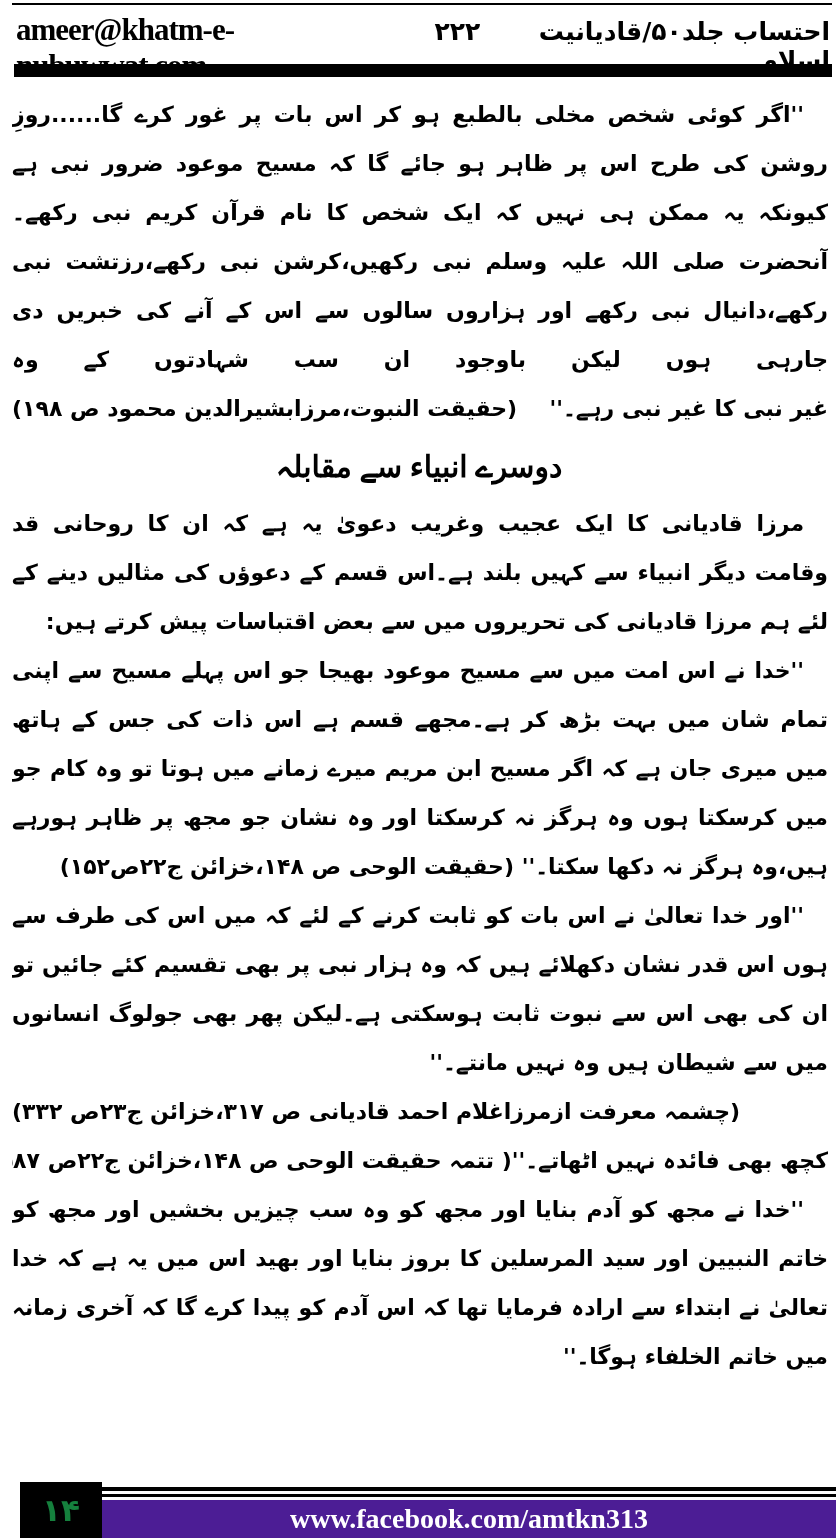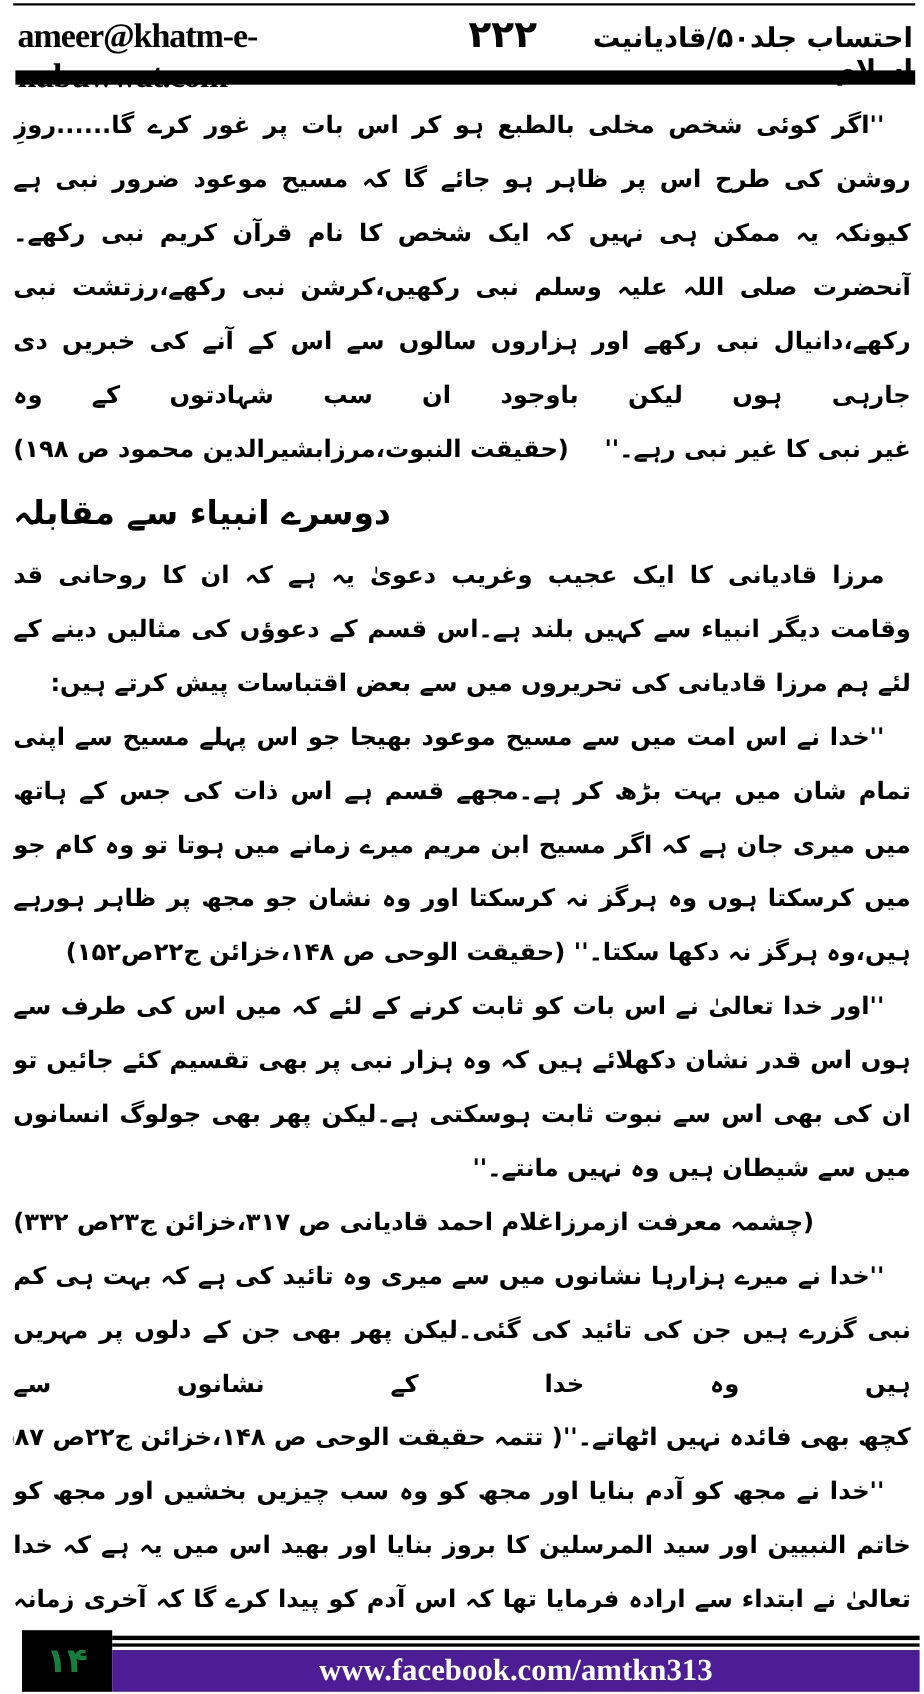--- a/index.html
+++ b/index.html
@@ -16,44 +16,44 @@
   
   .header {
     position:absolute; top:12px; left:16px; right:10px;
     display:flex; align-items:baseline;
   }
   .header-email {
     font-family:"Liberation Serif","DejaVu Serif",serif;
     font-weight:bold; font-size:31px; letter-spacing:-1px;
   }
   .header-pagenum {
-    font-weight:bold; font-size:34px; margin-left:33px; direction:rtl;
+    font-weight:bold; font-size:25px; margin-left:33px; direction:rtl;
   }
   .header-title {
     margin-left:auto; direction:rtl;
     font-weight:bold; font-size:25px;
   }
   .head-bar { position:absolute; top:64px; left:14px; right:8px; height:13px; background:#000; }
 
   
   .page-body {
     position:absolute; top:90px; left:12px; right:12px; bottom:62px;
     direction:rtl;
     font-size:22px; font-weight:bold;
     line-height:49px;
     overflow:hidden;
   }
   .para { text-align:justify; text-indent:24px; }
   .fill-last { text-align-last:justify; }
   .tailrow { display:flex; justify-content:space-between; direction:rtl; }
   .tailrow span { white-space:nowrap;text-align:right; }
   .heading {
-    direction:rtl; text-align:left;
+    direction:rtl; text-align:center;
     font-size:30px; font-weight:bold;
-    line-height:56px; margin:6px 2px 4px 0;
+    line-height:56px; margin:6px 2px 4px 0;font-family:Liberation Serif, serif;
   }
 
   
   .footer { position:absolute; left:0; right:0; bottom:0; height:60px; background:#fff; }
   .footer-pagebox {
     position:absolute; left:20px; bottom:2px; width:82px; height:56px;
     background:#000; color:#15803d;
     font-weight:bold; font-size:31px; direction:rtl;
     display:flex; align-items:center; justify-content:center;
   }
@@ -93,21 +93,20 @@
   <p class="para"><span>مرزا قادیانی کا ایک عجیب وغریب دعویٰ یہ ہے کہ ان کا روحانی قد وقامت دیگر انبیاء سے کہیں بلند ہے۔اس قسم کے دعوؤں کی مثالیں دینے کے لئے ہم مرزا قادیانی کی تحریروں میں سے بعض اقتباسات پیش کرتے ہیں:</span></p>
 
   <p class="para"><span>''خدا نے اس امت میں سے مسیح موعود بھیجا جو اس پہلے مسیح سے اپنی تمام شان میں بہت بڑھ کر ہے۔مجھے قسم ہے اس ذات کی جس کے ہاتھ میں میری جان ہے کہ اگر مسیح ابن مریم میرے زمانے میں ہوتا تو وہ کام جو میں کرسکتا ہوں وہ ہرگز نہ کرسکتا اور وہ نشان جو مجھ پر ظاہر ہورہے ہیں،وہ ہرگز نہ دکھا سکتا۔''</span> <span>(حقیقت الوحی ص ۱۴۸،خزائن ج۲۲ص۱۵۲)</span></p>
 
   <p class="para"><span>''اور خدا تعالیٰ نے اس بات کو ثابت کرنے کے لئے کہ میں اس کی طرف سے ہوں اس قدر نشان دکھلائے ہیں کہ وہ ہزار نبی پر بھی تقسیم کئے جائیں تو ان کی بھی اس سے نبوت ثابت ہوسکتی ہے۔لیکن پھر بھی جولوگ انسانوں میں سے شیطان ہیں وہ نہیں مانتے۔''</span></p>
   <div class="tailrow">
     <span></span>
     <span>(چشمہ معرفت ازمرزاغلام احمد قادیانی ص ۳۱۷،خزائن ج۲۳ص ۳۳۲)</span>
   </div>
 
-  <p class="para fill-last"><span>''خدا نے میرے ہزارہا نشانوں میں سے میری وہ تائید کی ہے کہ بہت ہی کم نبی گزرے ہیں جن کی تائید کی گئی۔لیکن پھر بھی جن کے دلوں پر مہریں ہیں وہ خدا کے نشانوں سے</span></p>
   <div class="tailrow">
     <span>کچھ بھی فائدہ نہیں اٹھاتے۔''</span>
     <span>( تتمہ حقیقت الوحی ص ۱۴۸،خزائن ج۲۲ص ۵۸۷)</span>
   </div>
 
   <p class="para"><span>''خدا نے مجھ کو آدم بنایا اور مجھ کو وہ سب چیزیں بخشیں اور مجھ کو خاتم النبیین اور سید المرسلین کا بروز بنایا اور بھید اس میں یہ ہے کہ خدا تعالیٰ نے ابتداء سے ارادہ فرمایا تھا کہ اس آدم کو پیدا کرے گا کہ آخری زمانہ میں خاتم الخلفاء ہوگا۔''</span> </p>
 
 </main>
 
 <footer class="footer">

